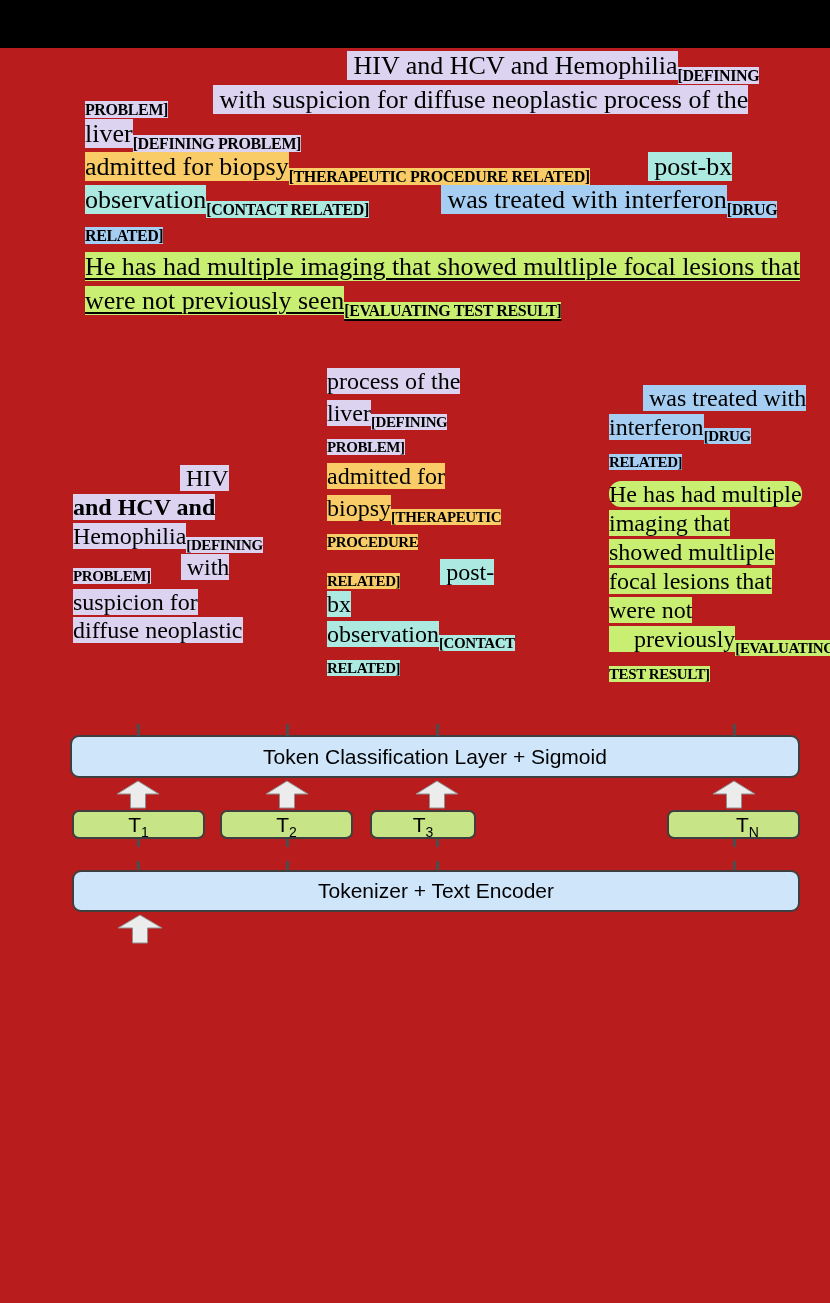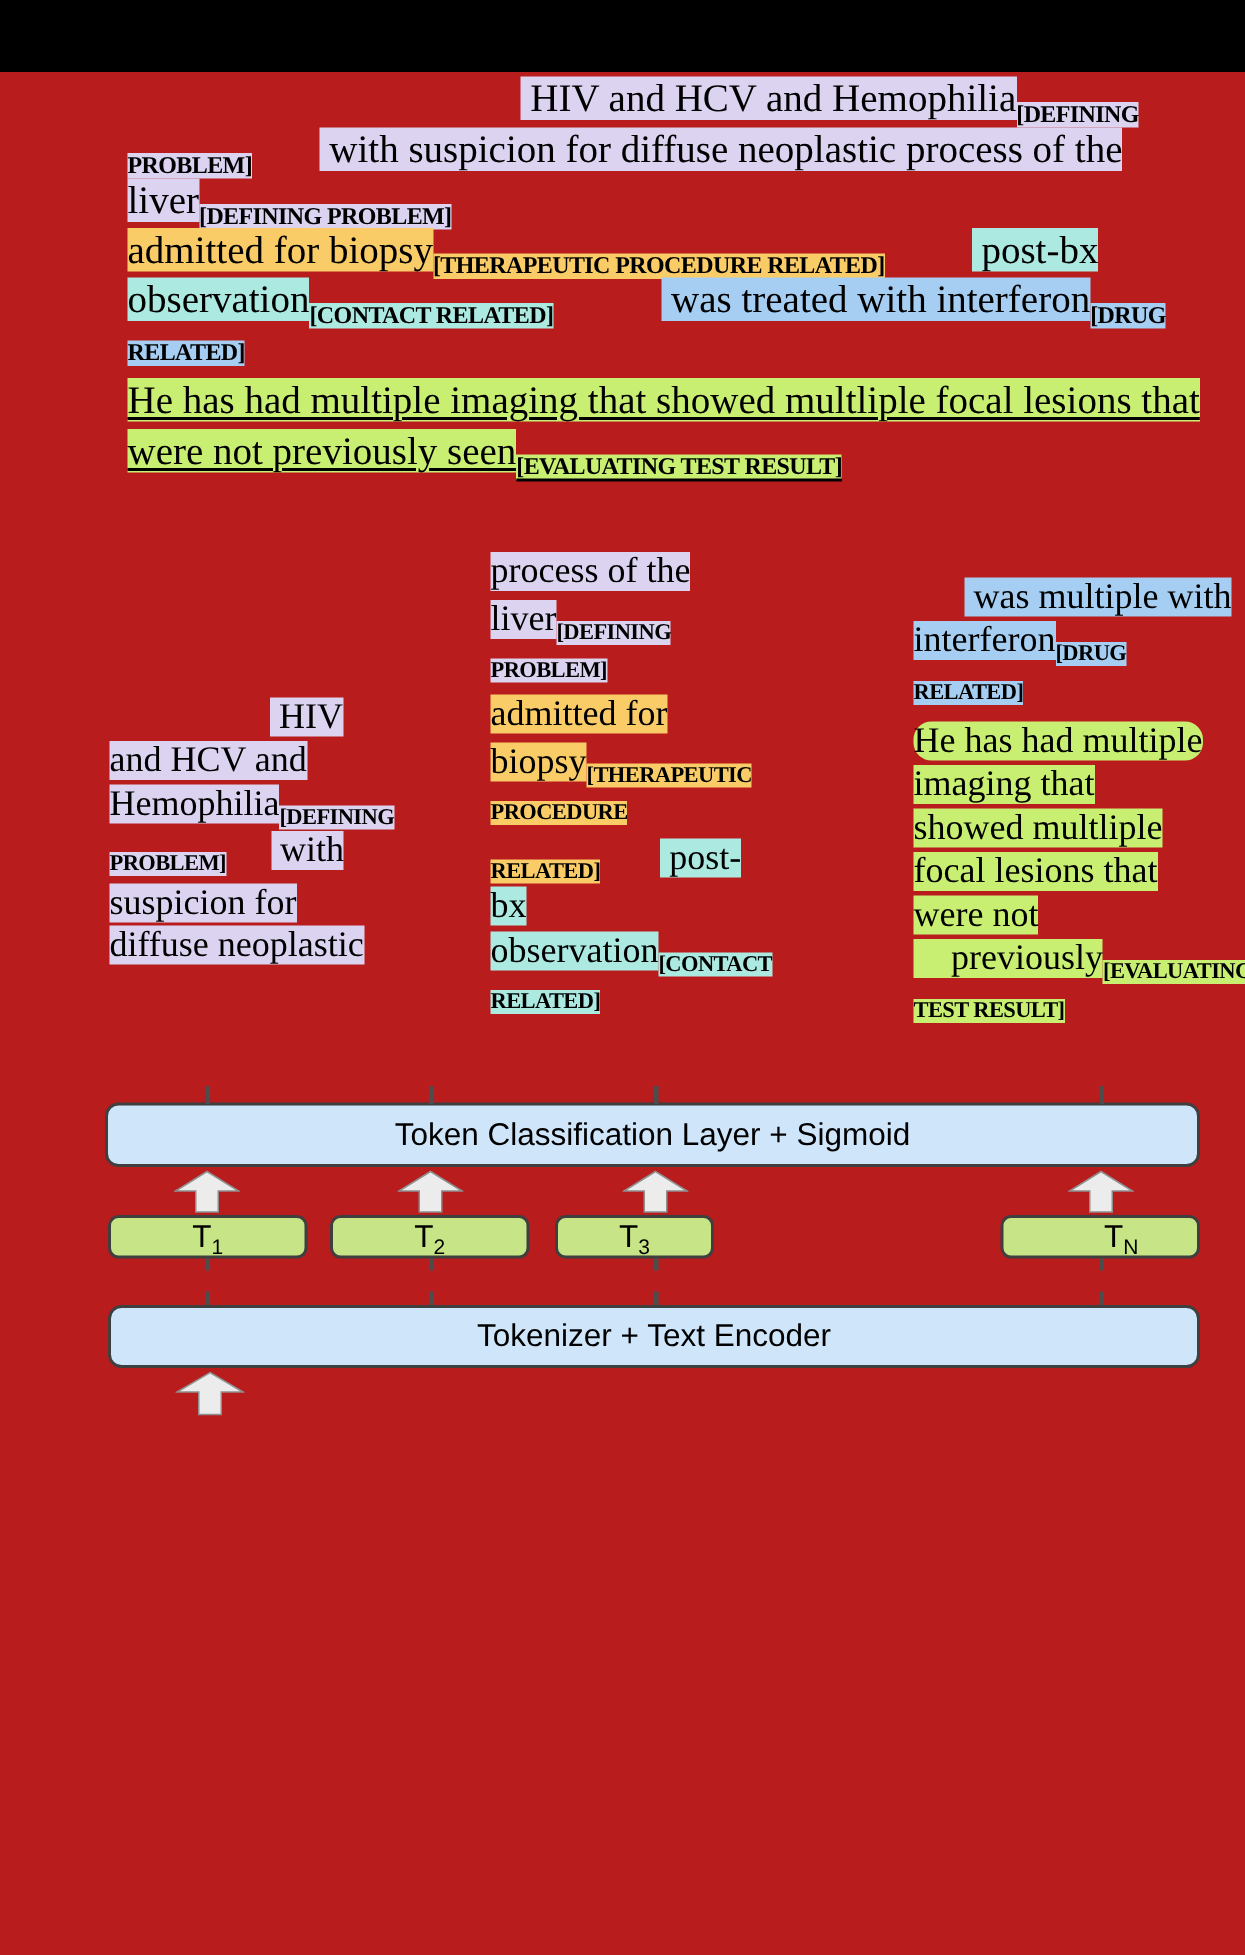--- a/index.html
+++ b/index.html
@@ -31,40 +31,40 @@
       <div class="tline" style="top: 71px; left: 85px;"><span class="seg" style="background-color: rgb(219, 211, 240);">liver</span><span class="seg sub" style="background-color: rgb(219, 211, 240);">[DEFINING PROBLEM]</span></div>
       <div class="tline" style="top: 104px; left: 85px;"><span class="seg" style="background-color: rgb(250, 204, 104);">admitted for biopsy</span><span class="seg sub" style="background-color: rgb(250, 204, 104);">[THERAPEUTIC PROCEDURE RELATED]</span><span class="seg" style="background-color: rgb(171, 233, 225); margin-left: 58px;"> post-bx</span></div>
       <div class="tline" style="top: 137px; left: 85px;"><span class="seg" style="background-color: rgb(171, 233, 225);">observation</span><span class="seg sub" style="background-color: rgb(171, 233, 225);">[CONTACT RELATED]</span><span class="seg" style="background-color: rgb(166, 206, 242); margin-left: 72px;"> was treated with interferon</span><span class="seg sub" style="background-color: rgb(166, 206, 242);">[DRUG</span></div>
       <div class="tline" style="top: 171px; left: 85px;"><span class="seg sub" style="background-color: rgb(166, 206, 242);">RELATED]</span></div>
       <div class="tline" style="top: 204px; left: 85px;"><span class="seg und" style="background-color: rgb(201, 239, 114);">He has had multiple imaging that showed multliple focal lesions that</span></div>
       <div class="tline" style="top: 238px; left: 85px;"><span class="seg und" style="background-color: rgb(201, 239, 114);">were not previously seen</span><span class="seg sub und" style="background-color: rgb(201, 239, 114);">[EVALUATING TEST RESULT]</span></div>
     </div>
   <div id="columns">
       <div class="tblock col">
         <div class="tline" style="top: 417px; left: 73px;"><span class="seg" style="background-color: rgb(219, 211, 240); margin-left: 107px;"> HIV</span></div>
-        <div class="tline" style="top: 446px; left: 73px;"><span class="seg" style="background-color: rgb(219, 211, 240);">and HCV and</span></div>
+        <div class="tline" style="top: 446px; left: 73px;"><span class="seg" style="background-color: rgb(219, 211, 240); font-weight: bold;">and HCV and</span></div>
         <div class="tline" style="top: 475px; left: 73px;"><span class="seg" style="background-color: rgb(219, 211, 240);">Hemophilia</span><span class="seg sub" style="background-color: rgb(219, 211, 240);">[DEFINING</span></div>
         <div class="tline" style="top: 506px; left: 73px;"><span class="seg sub" style="background-color: rgb(219, 211, 240);">PROBLEM]</span><span class="seg" style="background-color: rgb(219, 211, 240); margin-left: 30px;"> with</span></div>
         <div class="tline" style="top: 541px; left: 73px;"><span class="seg" style="background-color: rgb(219, 211, 240);">suspicion for</span></div>
         <div class="tline" style="top: 569px; left: 73px;"><span class="seg" style="background-color: rgb(219, 211, 240);">diffuse neoplastic</span></div>
       </div>
       <div class="tblock col">
         <div class="tline" style="top: 320px; left: 327px;"><span class="seg" style="background-color: rgb(219, 211, 240);">process of the</span></div>
         <div class="tline" style="top: 352px; left: 327px;"><span class="seg" style="background-color: rgb(219, 211, 240);">liver</span><span class="seg sub" style="background-color: rgb(219, 211, 240);">[DEFINING</span></div>
         <div class="tline" style="top: 384px; left: 327px;"><span class="seg sub" style="background-color: rgb(219, 211, 240);">PROBLEM]</span></div>
         <div class="tline" style="top: 415px; left: 327px;"><span class="seg" style="background-color: rgb(250, 204, 104);">admitted for</span></div>
         <div class="tline" style="top: 447px; left: 327px;"><span class="seg" style="background-color: rgb(250, 204, 104);">biopsy</span><span class="seg sub" style="background-color: rgb(250, 204, 104);">[THERAPEUTIC</span></div>
         <div class="tline" style="top: 479px; left: 327px;"><span class="seg sub" style="background-color: rgb(250, 204, 104);">PROCEDURE</span></div>
         <div class="tline" style="top: 511px; left: 327px;"><span class="seg sub" style="background-color: rgb(250, 204, 104);">RELATED]</span><span class="seg" style="background-color: rgb(171, 233, 225); margin-left: 40px;"> post-</span></div>
         <div class="tline" style="top: 543px; left: 327px;"><span class="seg" style="background-color: rgb(171, 233, 225);">bx</span></div>
         <div class="tline" style="top: 573px; left: 327px;"><span class="seg" style="background-color: rgb(171, 233, 225);">observation</span><span class="seg sub" style="background-color: rgb(171, 233, 225);">[CONTACT</span></div>
         <div class="tline" style="top: 605px; left: 327px;"><span class="seg sub" style="background-color: rgb(171, 233, 225);">RELATED]</span></div>
       </div>
       <div class="tblock col">
-        <div class="tline" style="top: 337px; left: 609px;"><span class="seg" style="background-color: rgb(166, 206, 242); margin-left: 34px;"> was multiple with</span></div>
+        <div class="tline" style="top: 337px; left: 609px;"><span class="seg" style="background-color: rgb(166, 206, 242); margin-left: 34px;"> was treated with</span></div>
         <div class="tline" style="top: 366px; left: 609px;"><span class="seg" style="background-color: rgb(166, 206, 242);">interferon</span><span class="seg sub" style="background-color: rgb(166, 206, 242);">[DRUG</span></div>
         <div class="tline" style="top: 399px; left: 609px;"><span class="seg sub" style="background-color: rgb(166, 206, 242);">RELATED]</span></div>
         <div class="tline" style="top: 433px; left: 609px;"><span class="seg" style="background-color: rgb(201, 239, 114); border-radius: 12px;">He has had multiple</span></div>
         <div class="tline" style="top: 462px; left: 609px;"><span class="seg" style="background-color: rgb(201, 239, 114);">imaging that</span></div>
         <div class="tline" style="top: 491px; left: 609px;"><span class="seg" style="background-color: rgb(201, 239, 114);">showed multliple</span></div>
         <div class="tline" style="top: 520px; left: 609px;"><span class="seg" style="background-color: rgb(201, 239, 114);">focal lesions that</span></div>
         <div class="tline" style="top: 549px; left: 609px;"><span class="seg" style="background-color: rgb(201, 239, 114);">were not</span></div>
         <div class="tline" style="top: 578px; left: 609px;"><span class="seg" style="background-color: rgb(201, 239, 114); padding-left: 25px;">previously</span><span class="seg sub" style="background-color: rgb(201, 239, 114);">[EVALUATING</span></div>
         <div class="tline" style="top: 611px; left: 609px;"><span class="seg sub" style="background-color: rgb(201, 239, 114);">TEST RESULT]</span></div>
       </div>

